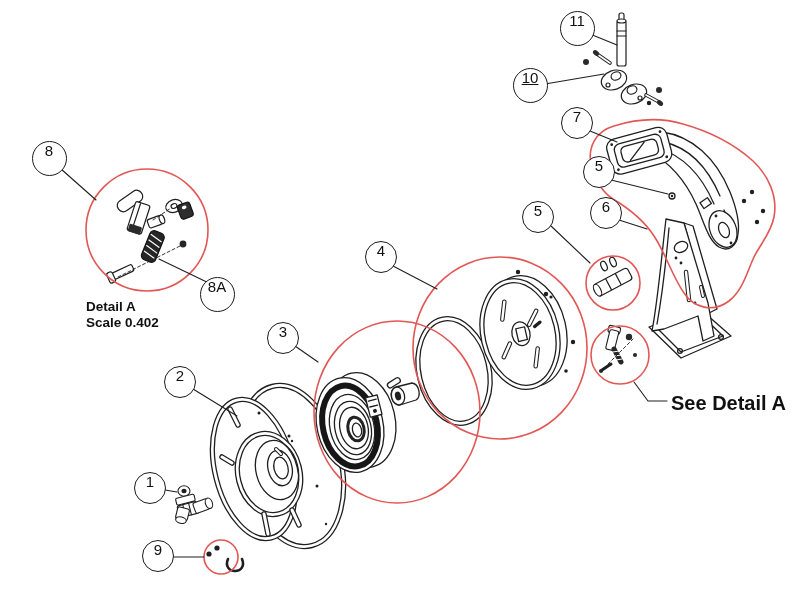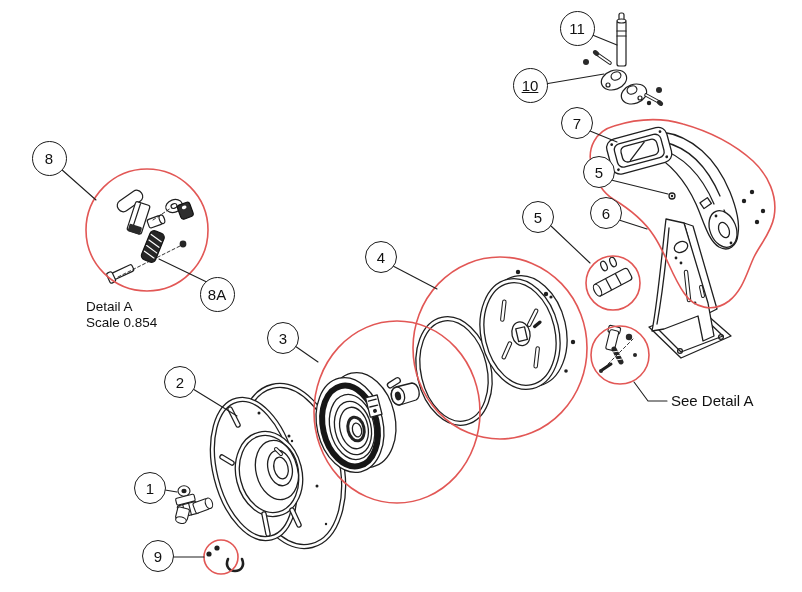--- a/index.html
+++ b/index.html
@@ -1,26 +1,26 @@
 <!DOCTYPE html>
 <html><head>
 <meta charset="utf-8">
 <style>
   html,body{margin:0;padding:0;background:#fff;}
   .stage{position:relative;width:802px;height:592px;background:#fff;overflow:hidden;
          font-family:"Liberation Sans",sans-serif;}
   .stage svg{position:absolute;left:0;top:0;}
   .balloon{position:absolute;width:32px;height:32px;margin-left:-16px;margin-top:-16px;
            border:1.7px solid #1b1b1b;border-radius:50%;background:#fff;
-           display:flex;align-items:center;justify-content:center;
+           display:flex;align-items:flex-start;justify-content:center;
            font-size:15px;color:#111;box-sizing:border-box;z-index:3;}
   .balloon.big{width:35px;height:35px;margin-left:-17.5px;margin-top:-17.5px;}
-  .lbl{position:absolute;color:#111;font-weight:normal;z-index:3;white-space:pre;}
+  .lbl{position:absolute;color:#111;font-weight:bold;z-index:3;white-space:pre;}
   .lbl.detail{font-size:13.5px;line-height:16px;}
-  .lbl.see{font-size:15px;}
+  .lbl.see{font-size:20px;}
 </style>
 </head>
 <body>
 
 <div class="stage">
 
 <svg width="802" height="592" viewBox="0 0 802 592" stroke-linecap="round" stroke-linejoin="round">
 
   <g stroke="#1f1f1f" fill="none" stroke-width="1.3">
     <ellipse cx="292" cy="466" rx="51" ry="84" transform="rotate(-14 292 466)" fill="#fff"></ellipse>
@@ -357,16 +357,16 @@
       <span>9</span>
     </div>
   <div class="balloon big" style="left:530px;top:85px;text-decoration:underline;">
       <span>10</span>
     </div>
   <div class="balloon big" style="left:577px;top:28px;">
       <span>11</span>
     </div>
 
   <div class="lbl detail" style="left:86px;top:299px;">Detail A</div>
-  <div class="lbl detail" style="left:86px;top:315px;">Scale 0.854</div>
+  <div class="lbl detail" style="left:86px;top:315px;">Scale 0.402</div>
   <div class="lbl see" style="left:671px;top:392px;">See Detail A</div>
 
 </div>
 
 </body></html>

